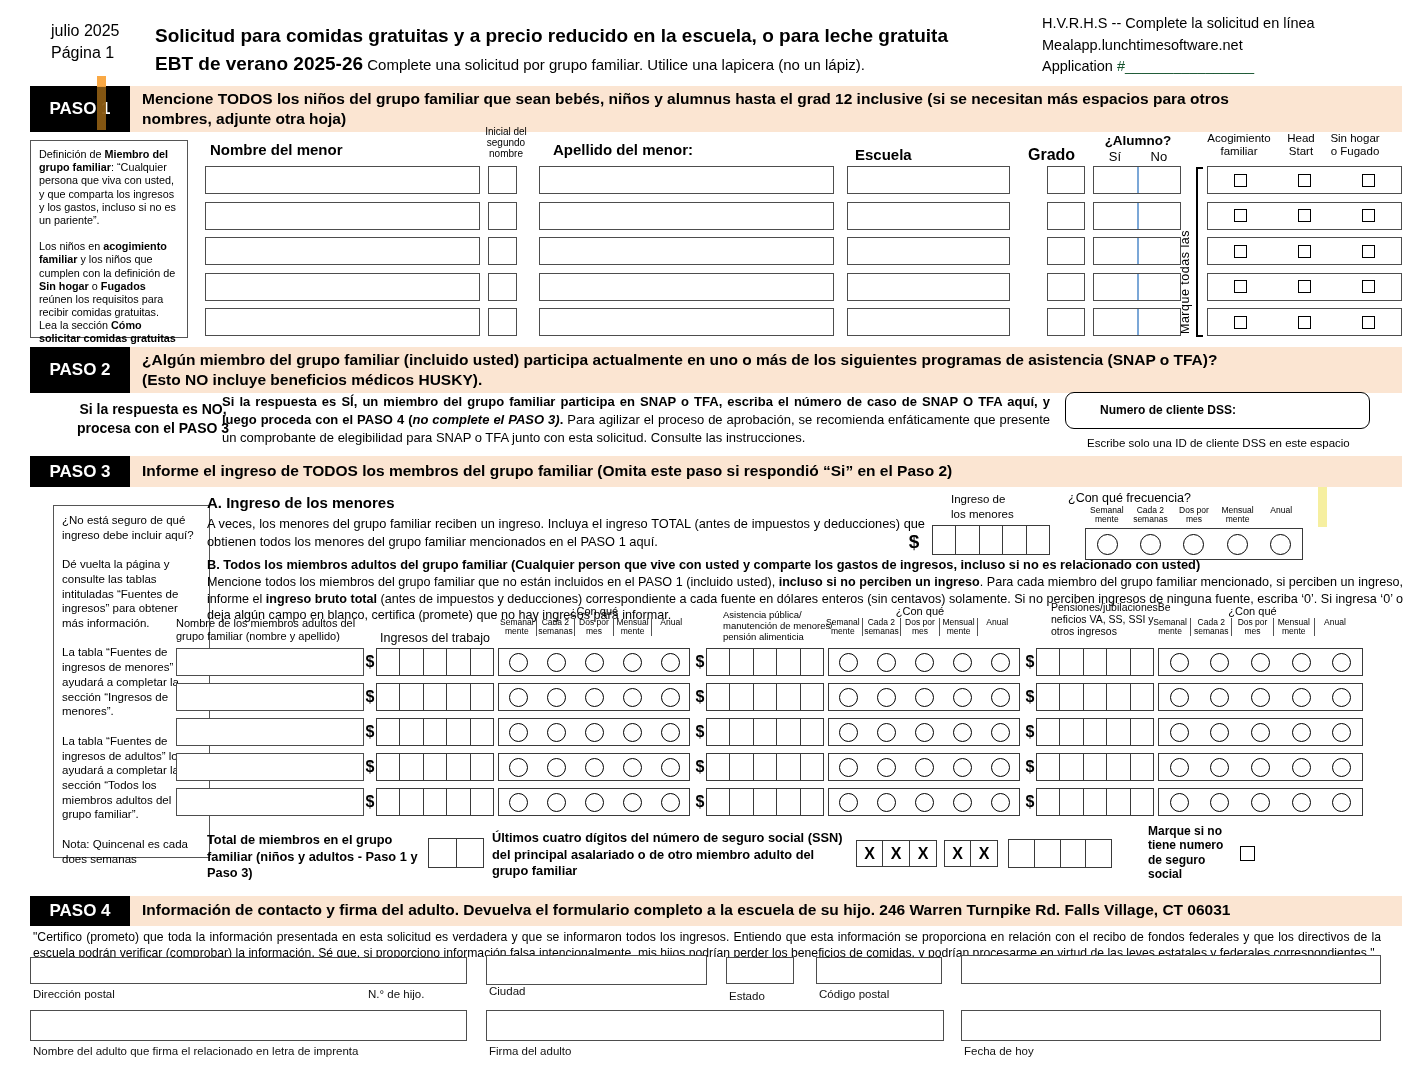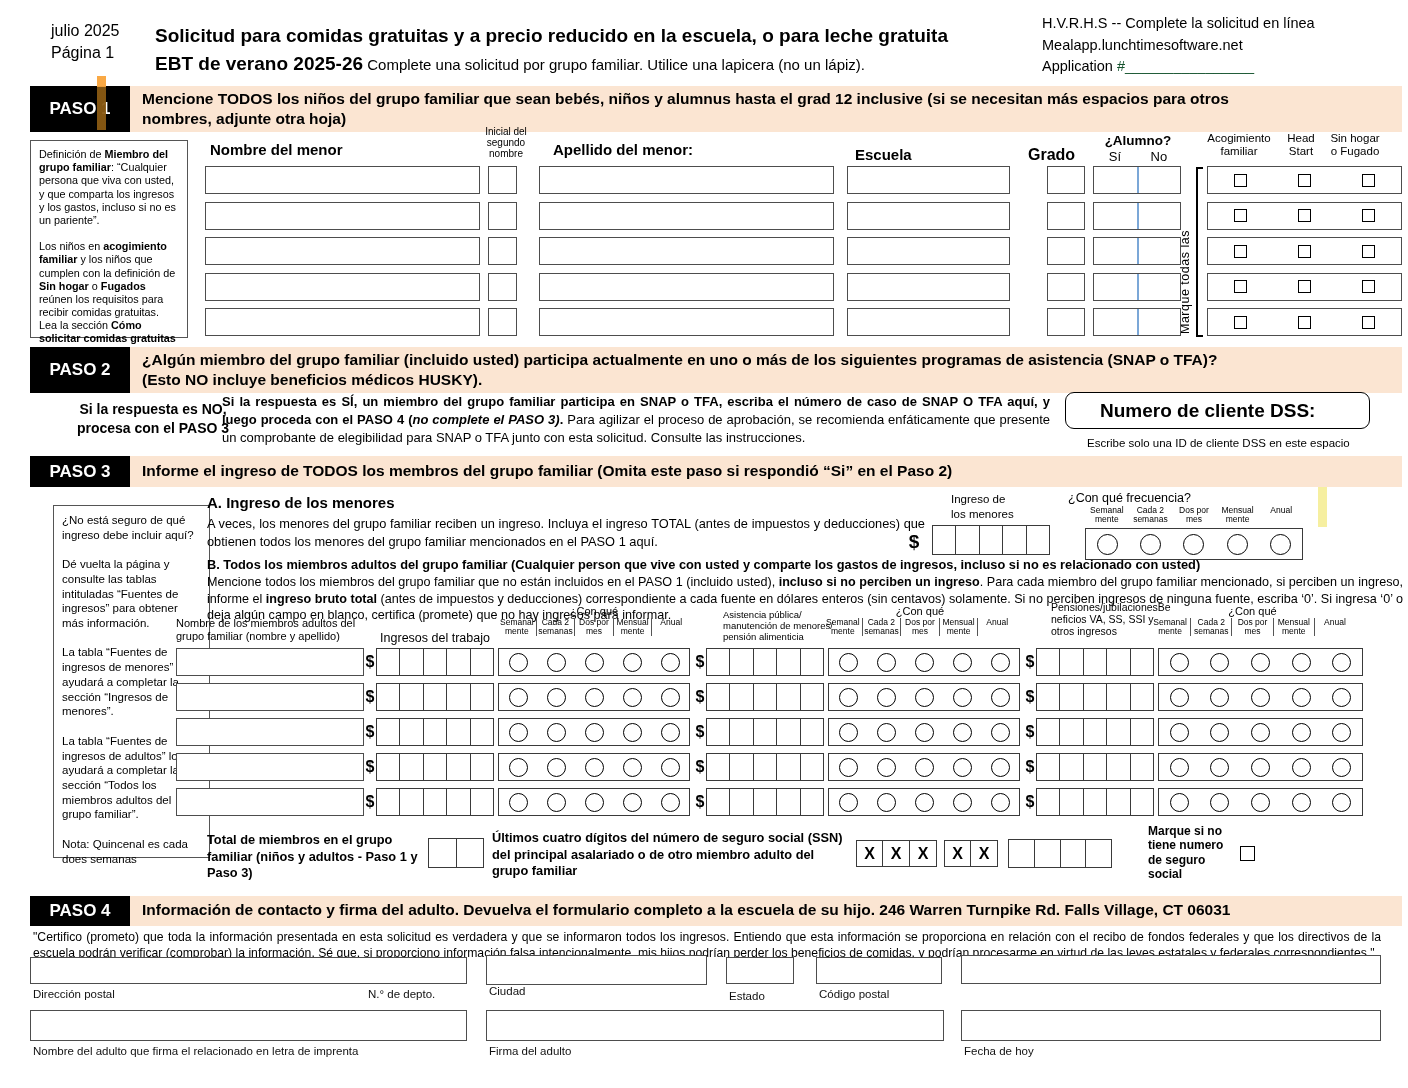--- a/index.html
+++ b/index.html
@@ -206,21 +206,21 @@
   <div class="band" style="top:347px; height:46px;">
     <div class="paso-label">PASO 2</div>
     <div class="band-text">¿Algún miembro del grupo familiar (incluido usted) participa actualmente en uno o más de los siguientes programas de asistencia (SNAP o TFA)?
 (Esto NO incluye beneficios médicos HUSKY).</div>
   </div>
 
   <div class="abs b ctr pre" style="left:35px; top:400px; width:190px; font-size:14px; line-height:1.35;">Si la respuesta es NO,
 procesa con el PASO 3</div>
   <div class="abs just" style="left:222px; top:393px; width:828px; font-size:13px; line-height:1.38;"><b>Si la respuesta es SÍ, un miembro del grupo familiar participa en SNAP o TFA, escriba el número de caso de SNAP O TFA aquí, y luego proceda con el PASO 4 (<i>no complete el PASO 3)</i>.</b> Para agilizar el proceso de aprobación, se recomienda enfáticamente que presente un comprobante de elegibilidad para SNAP o TFA junto con esta solicitud. Consulte las instrucciones.</div>
   <div class="abs" style="left:1065px; top:392px; width:305px; height:37px; border:1.6px solid #000; border-radius:9px; padding:7px 10px; background:#fff;">
-    <span class="b" style="font-size:19px;padding-left:24px;">Numero de cliente DSS:</span>
+    <span class="b" style="font-size:12px;padding-left:24px;">Numero de cliente DSS:</span>
   </div>
   <div class="abs" style="left:1087px; top:437px; font-size:11.5px;">Escribe solo una ID de cliente DSS en este espacio</div>
 
   <div class="band" style="top:456px; height:31px;">
     <div class="paso-label">PASO 3</div>
     <div class="band-text" style="padding-top:5px;">Informe el ingreso de TODOS los membros del grupo familiar (Omita este paso si respondió “Si” en el Paso 2)</div>
   </div>
 
   <div class="hl" style="left:1318px; top:487px; width:9px; height:40px; background:#f6efa0;"></div>
 
@@ -600,21 +600,21 @@
   </div>
 
   <div class="abs just" style="left:33px; top:930px; width:1348px; height:42px; overflow:hidden; font-size:12.2px; line-height:1.3;">"Certifico (prometo) que toda la información presentada en esta solicitud es verdadera y que se informaron todos los ingresos. Entiendo que esta información se proporciona en relación con el recibo de fondos federales y que los directivos de la escuela podrán verificar (comprobar) la información. Sé que, si proporciono información falsa intencionalmente, mis hijos podrían perder los beneficios de comidas, y podrían procesarme en virtud de las leyes estatales y federales correspondientes."</div>
 
   <div class="abs box" style="left:30px;  top:957px; width:437px; height:27px;"></div>
   <div class="abs box" style="left:486px; top:955px; width:221px; height:30px;"></div>
   <div class="abs box" style="left:726px; top:957px; width:68px;  height:27px;"></div>
   <div class="abs box" style="left:816px; top:957px; width:126px; height:27px;"></div>
   <div class="abs box" style="left:961px; top:955px; width:420px; height:29px;"></div>
   <div class="abs field-label" style="left:33px;  top:988px;">Dirección postal</div>
-  <div class="abs field-label" style="left:368px; top:988px;">N.° de depto.</div>
+  <div class="abs field-label" style="left:368px; top:988px;">N.° de hijo.</div>
   <div class="abs field-label" style="left:489px; top:985px;">Ciudad</div>
   <div class="abs field-label" style="left:729px; top:990px;">Estado</div>
   <div class="abs field-label" style="left:819px; top:988px;">Código postal</div>
   <div class="abs field-label" style="left:964px; top:1011px;margin-left:12px;">Teléfono durante el día y correo electrónico</div>
 
   <div class="abs box" style="left:30px;  top:1010px; width:437px; height:31px;"></div>
   <div class="abs box" style="left:486px; top:1010px; width:458px; height:31px;"></div>
   <div class="abs box" style="left:961px; top:1010px; width:420px; height:31px;"></div>
   <div class="abs field-label" style="left:33px;  top:1045px;">Nombre del adulto que firma el relacionado en letra de imprenta</div>
   <div class="abs field-label" style="left:489px; top:1045px;">Firma del adulto</div>

